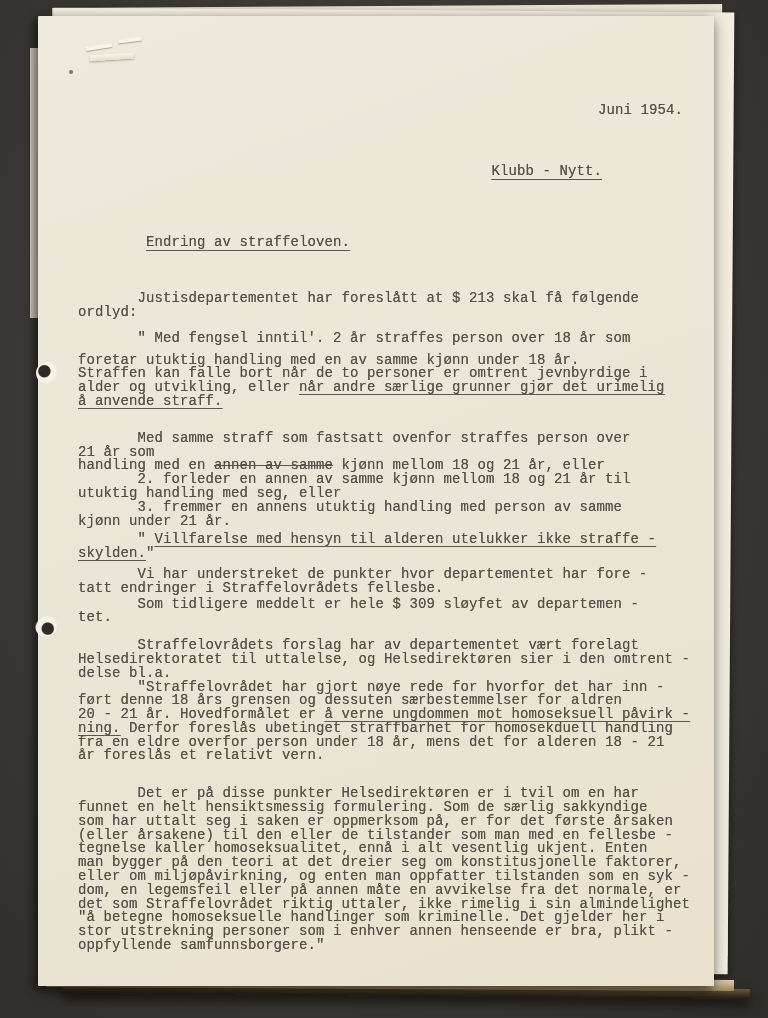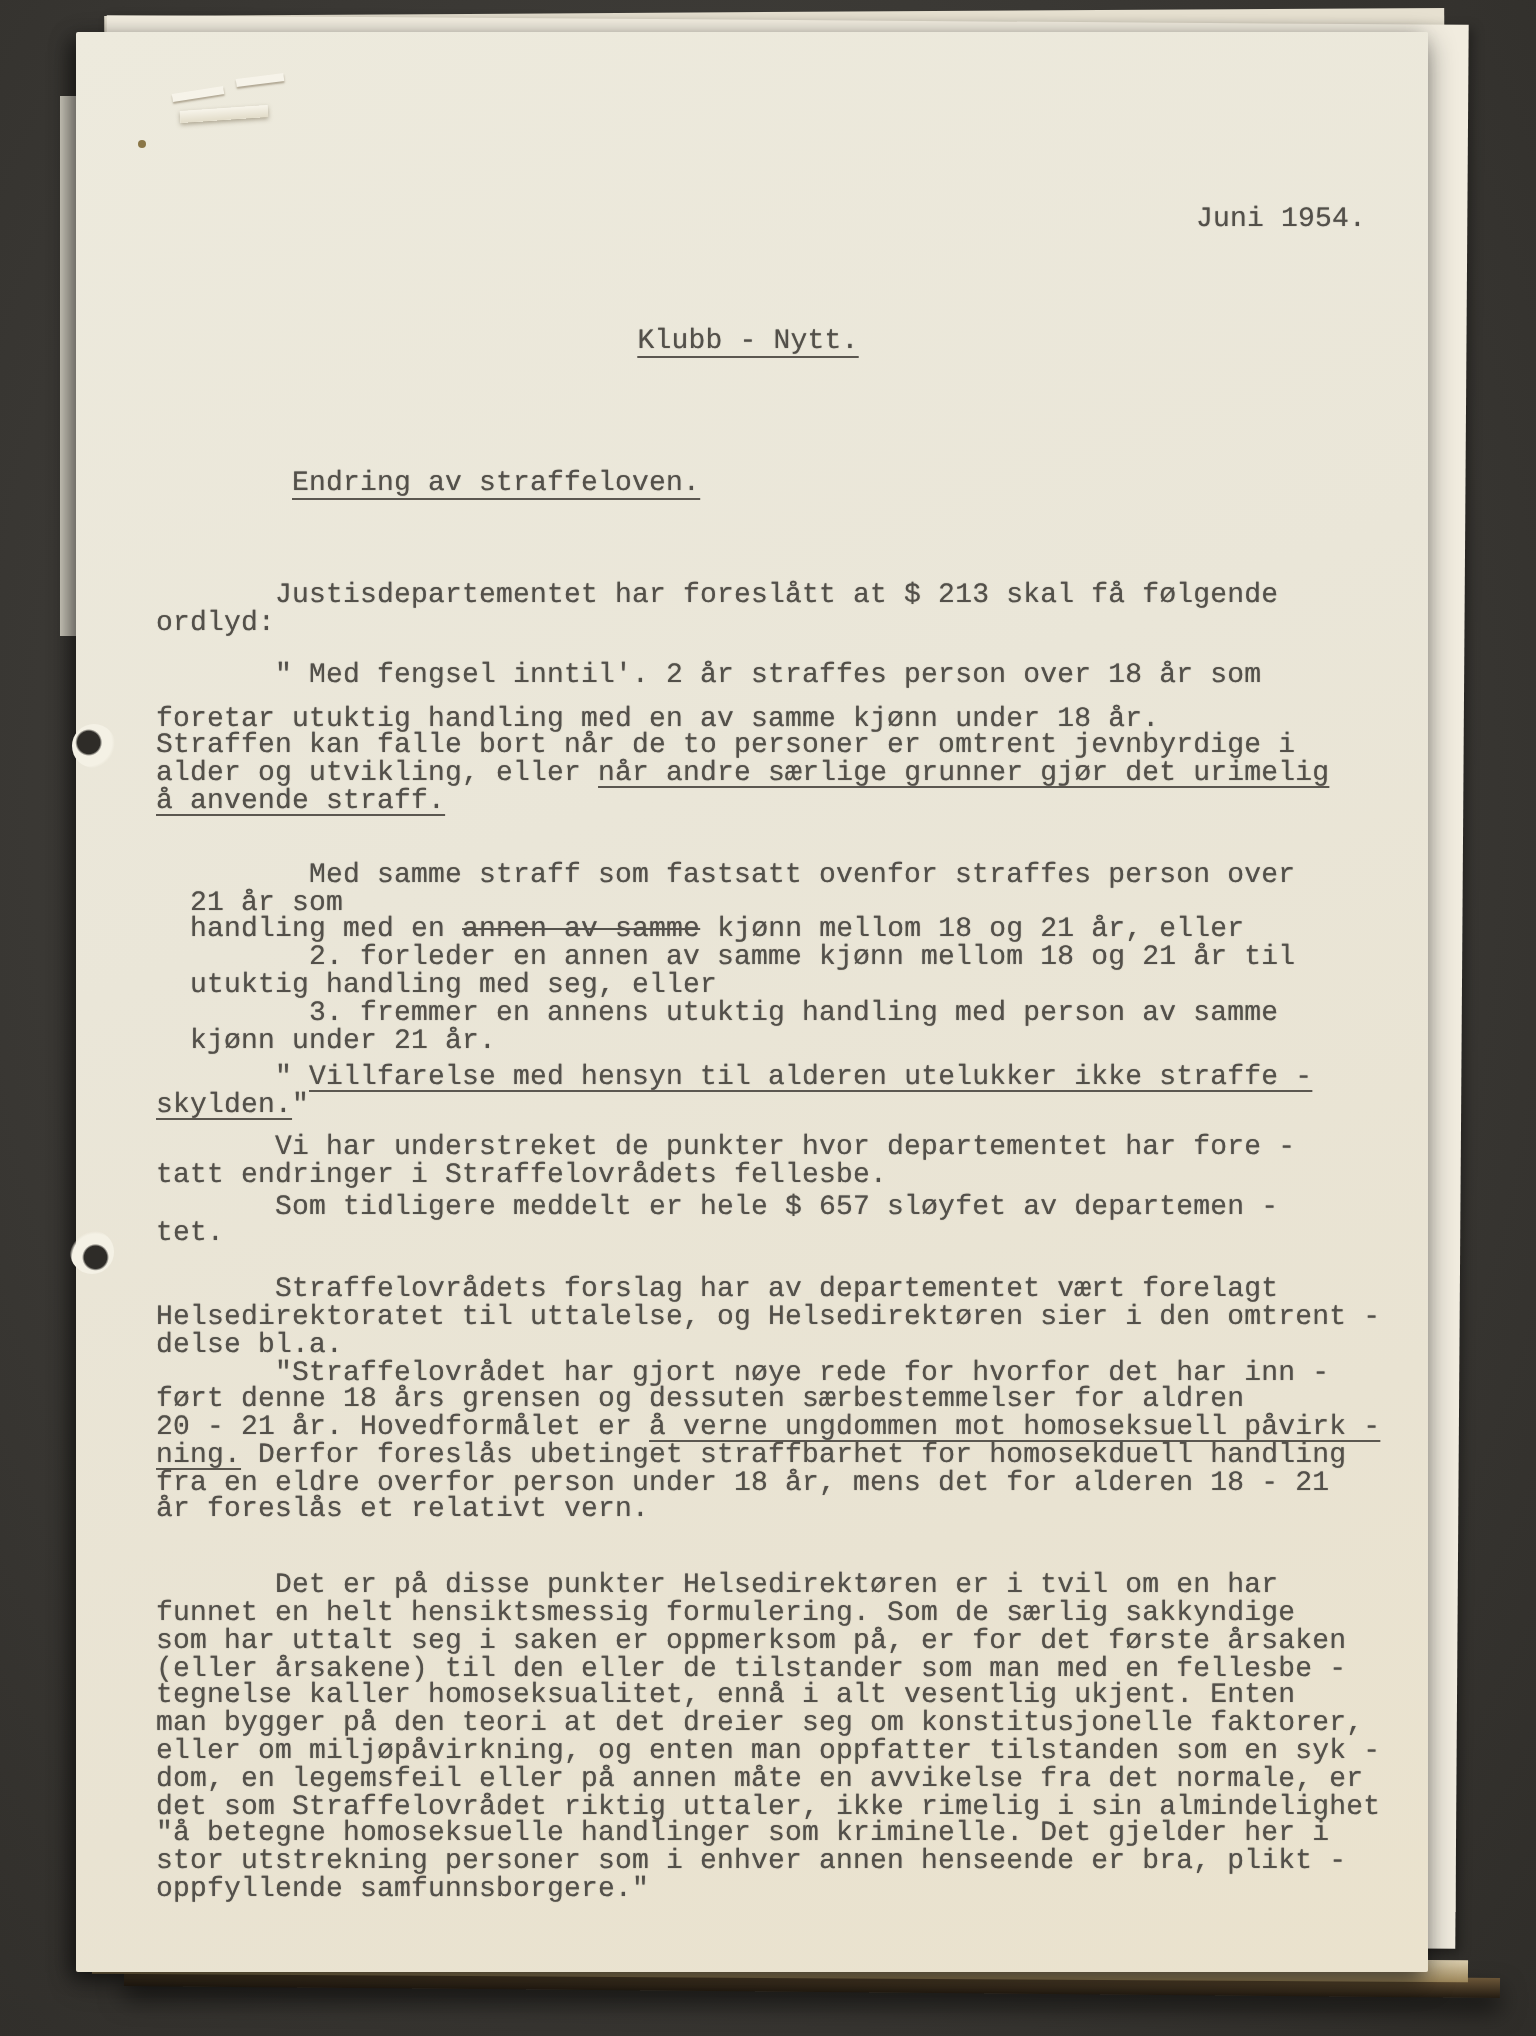--- a/index.html
+++ b/index.html
@@ -24,30 +24,30 @@
   .paper{
     position:absolute;left:38px;top:16px;width:676px;height:970px;z-index:3;
     background:linear-gradient(160deg,#edeadd 0%,#eae6d8 40%,#e9e3d2 75%,#eae2cd 100%);
     box-shadow:-4px 3px 9px rgba(0,0,0,.35), 0 5px 14px rgba(0,0,0,.45);
     border-radius:1px;
   }
   .content{position:relative;padding:74px 24px 0 40px;color:#53504a;}
   .line{white-space:pre;font-size:14px;line-height:13.8px;letter-spacing:.1px;
     text-shadow:0 0 .5px rgba(83,80,74,.75);}
   .date-row{text-align:right;padding-right:7px;}
-  .title-row{text-align:center;padding-right:88px;margin-top:20px;}
+  .title-row{text-align:right;padding-right:88px;margin-top:20px;}
   .title-row span, .heading-row span{
     text-decoration:underline;text-decoration-thickness:1.2px;text-underline-offset:3.5px;
     text-decoration-color:#5b5750;}
   .heading-row{margin-top:29px;}
   .block{margin:0;}
   .b-intro{margin-top:29px;}
   .b-lov1{margin-top:12px;}
   .b-lov2{margin-top:8px;}
-  .b-medsamme{margin-top:23px;margin-left:17px;}
+  .b-medsamme{margin-top:23px;}
   .b-villf{margin-top:5px;}
   .b-vihar{margin-top:7px;}
   .b-somtid{margin-top:2px;}
   .b-helsedir{margin-top:14px;}
   .b-sitat2{margin-top:0;}
   .b-slutt{margin-top:24px;}
   .u{text-decoration:underline;text-decoration-thickness:1.2px;text-underline-offset:3px;
      text-decoration-color:#5b5750;}
   .strike{text-decoration:line-through;text-decoration-thickness:1.3px;text-decoration-color:#55524c;}
   
@@ -117,21 +117,21 @@
           </div>
           <div class="block b-villf">
             <div class="line"><span>       " </span><span class="u">Villfarelse med hensyn til alderen utelukker ikke straffe -</span></div>
             <div class="line"><span class="u">skylden.</span><span>"</span></div>
           </div>
           <div class="block b-vihar">
             <div class="line"><span>       Vi har understreket de punkter hvor departementet har fore -</span></div>
             <div class="line"><span>tatt endringer i Straffelovrådets fellesbe.</span></div>
           </div>
           <div class="block b-somtid">
-            <div class="line"><span>       Som tidligere meddelt er hele $ 657 sløyfet av departemen -</span></div>
+            <div class="line"><span>       Som tidligere meddelt er hele $ 309 sløyfet av departemen -</span></div>
             <div class="line"><span>tet.</span></div>
           </div>
           <div class="block b-helsedir">
             <div class="line"><span>       Straffelovrådets forslag har av departementet vært forelagt</span></div>
             <div class="line"><span>Helsedirektoratet til uttalelse, og Helsedirektøren sier i den omtrent -</span></div>
             <div class="line"><span>delse bl.a.</span></div>
           </div>
           <div class="block b-sitat2">
             <div class="line"><span>       "Straffelovrådet har gjort nøye rede for hvorfor det har inn -</span></div>
             <div class="line"><span>ført denne 18 års grensen og dessuten særbestemmelser for aldren</span></div>

